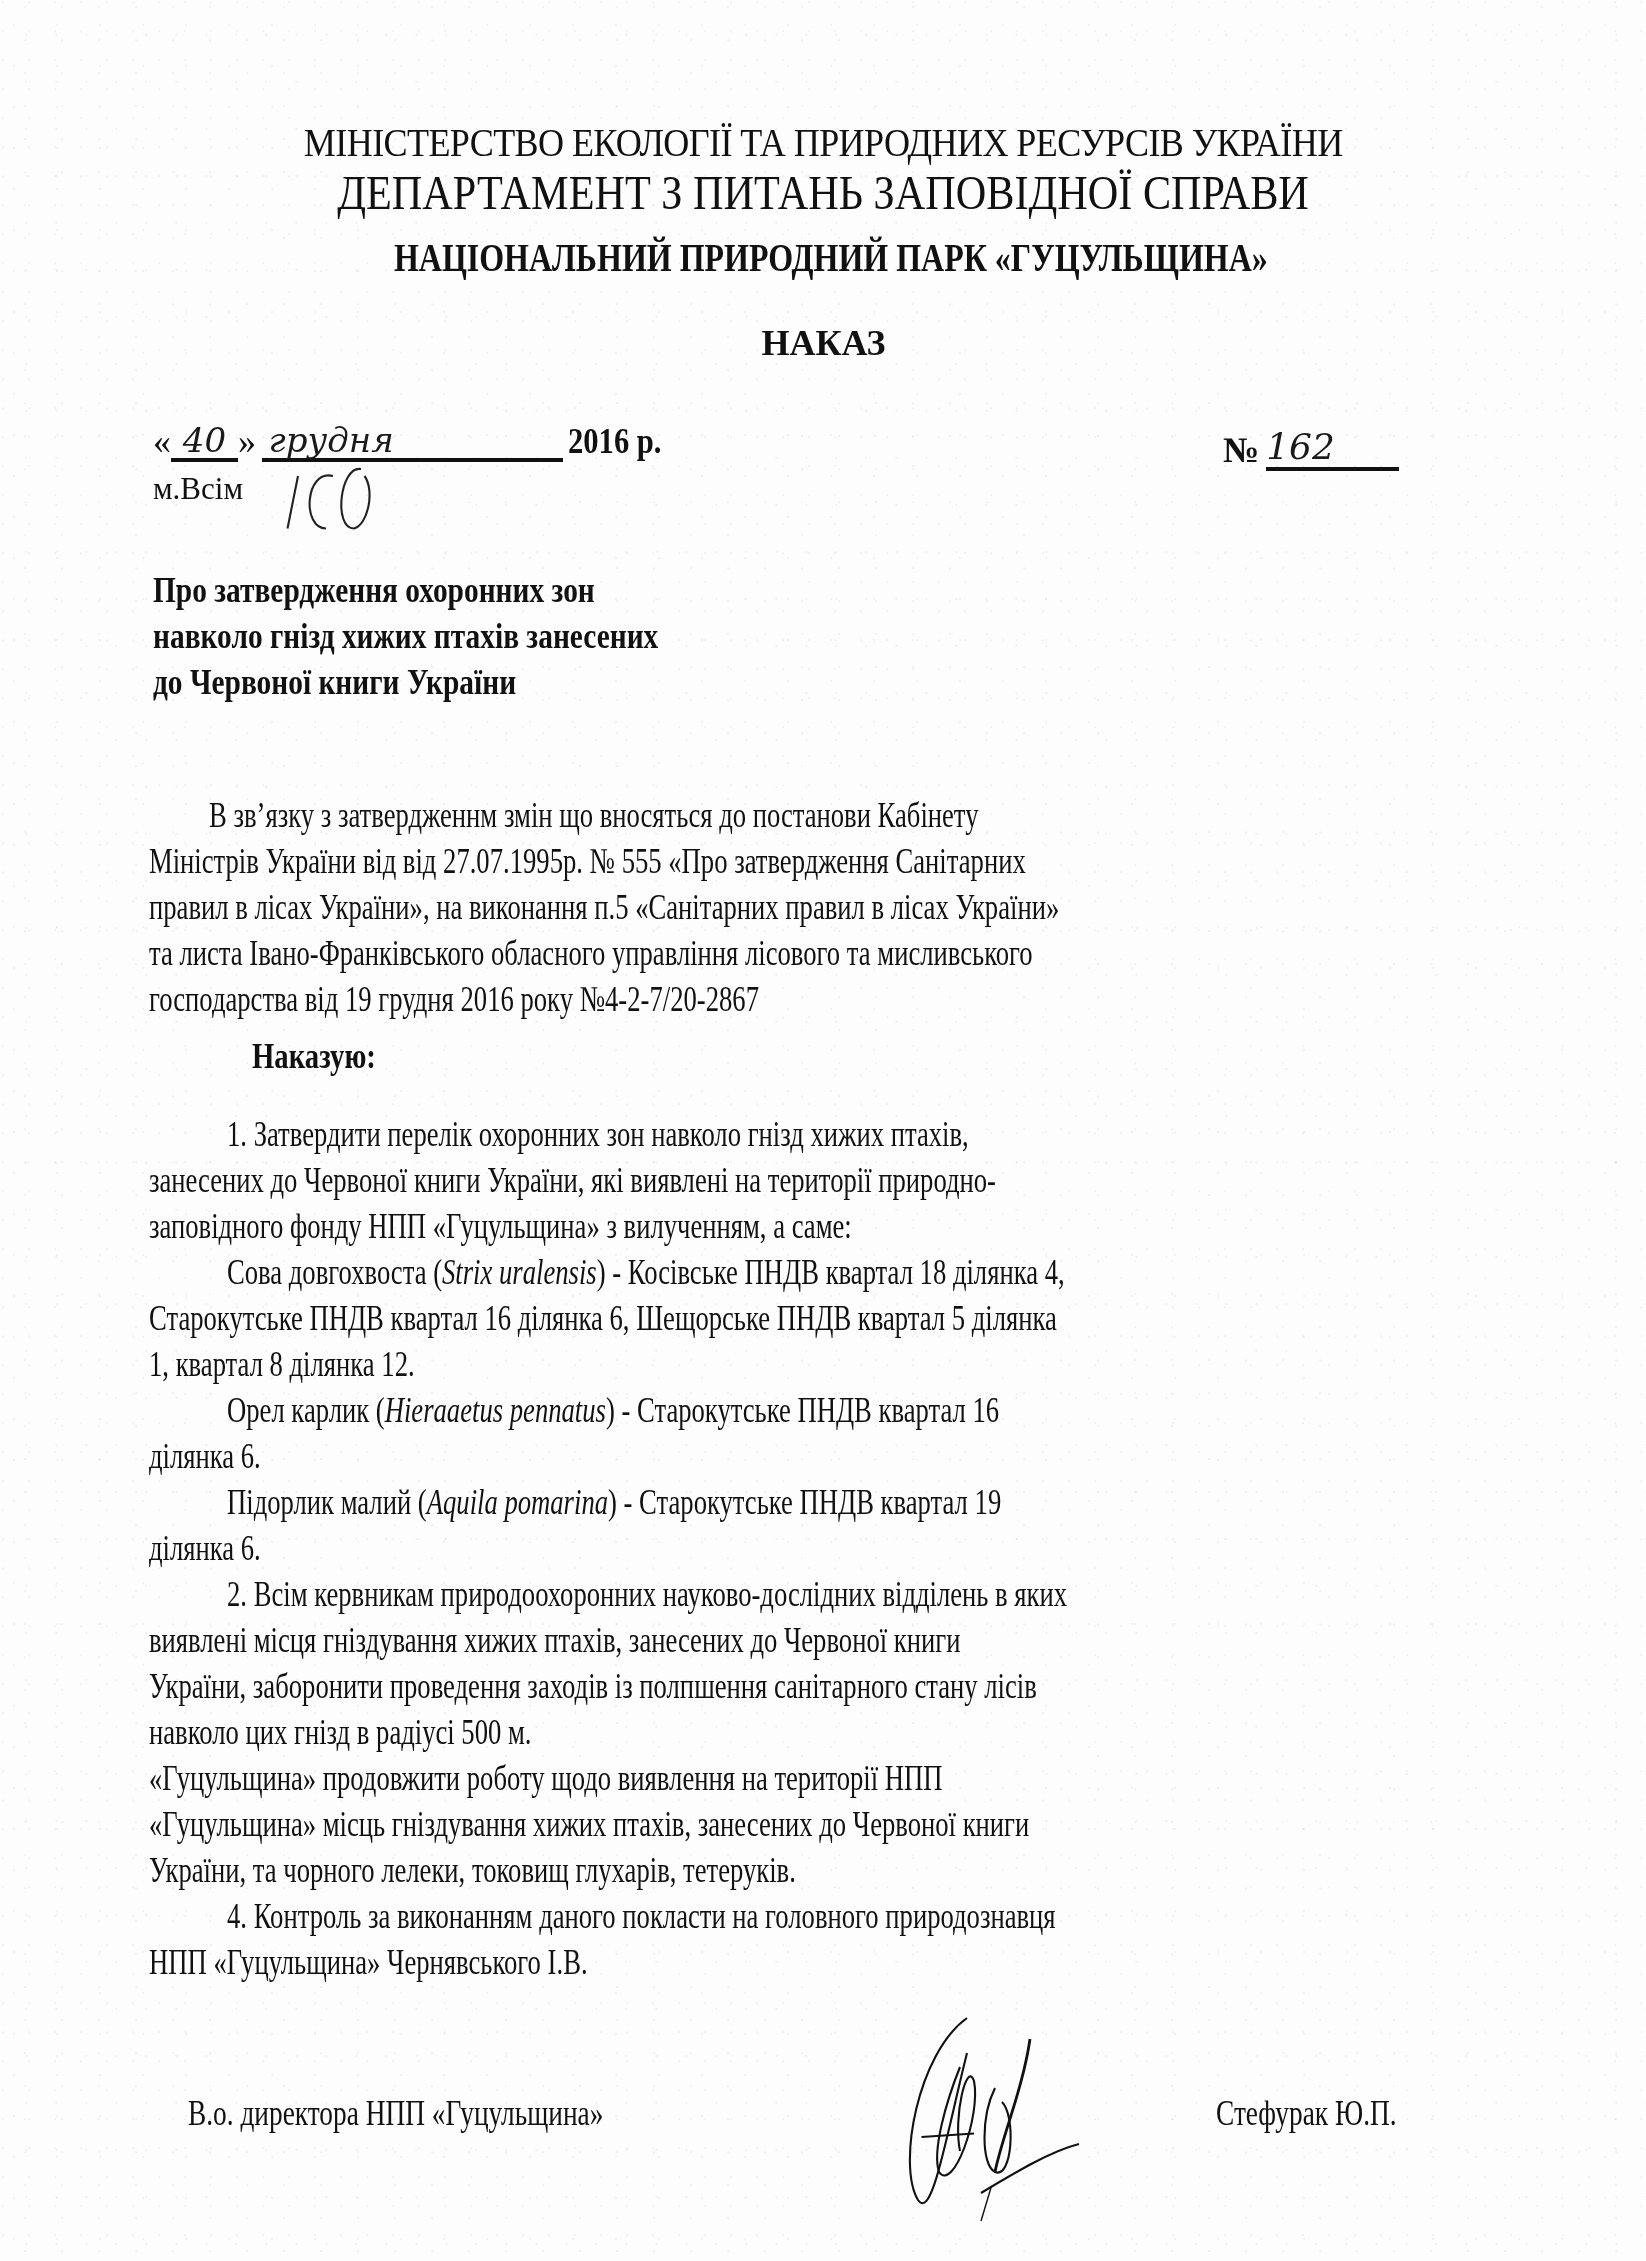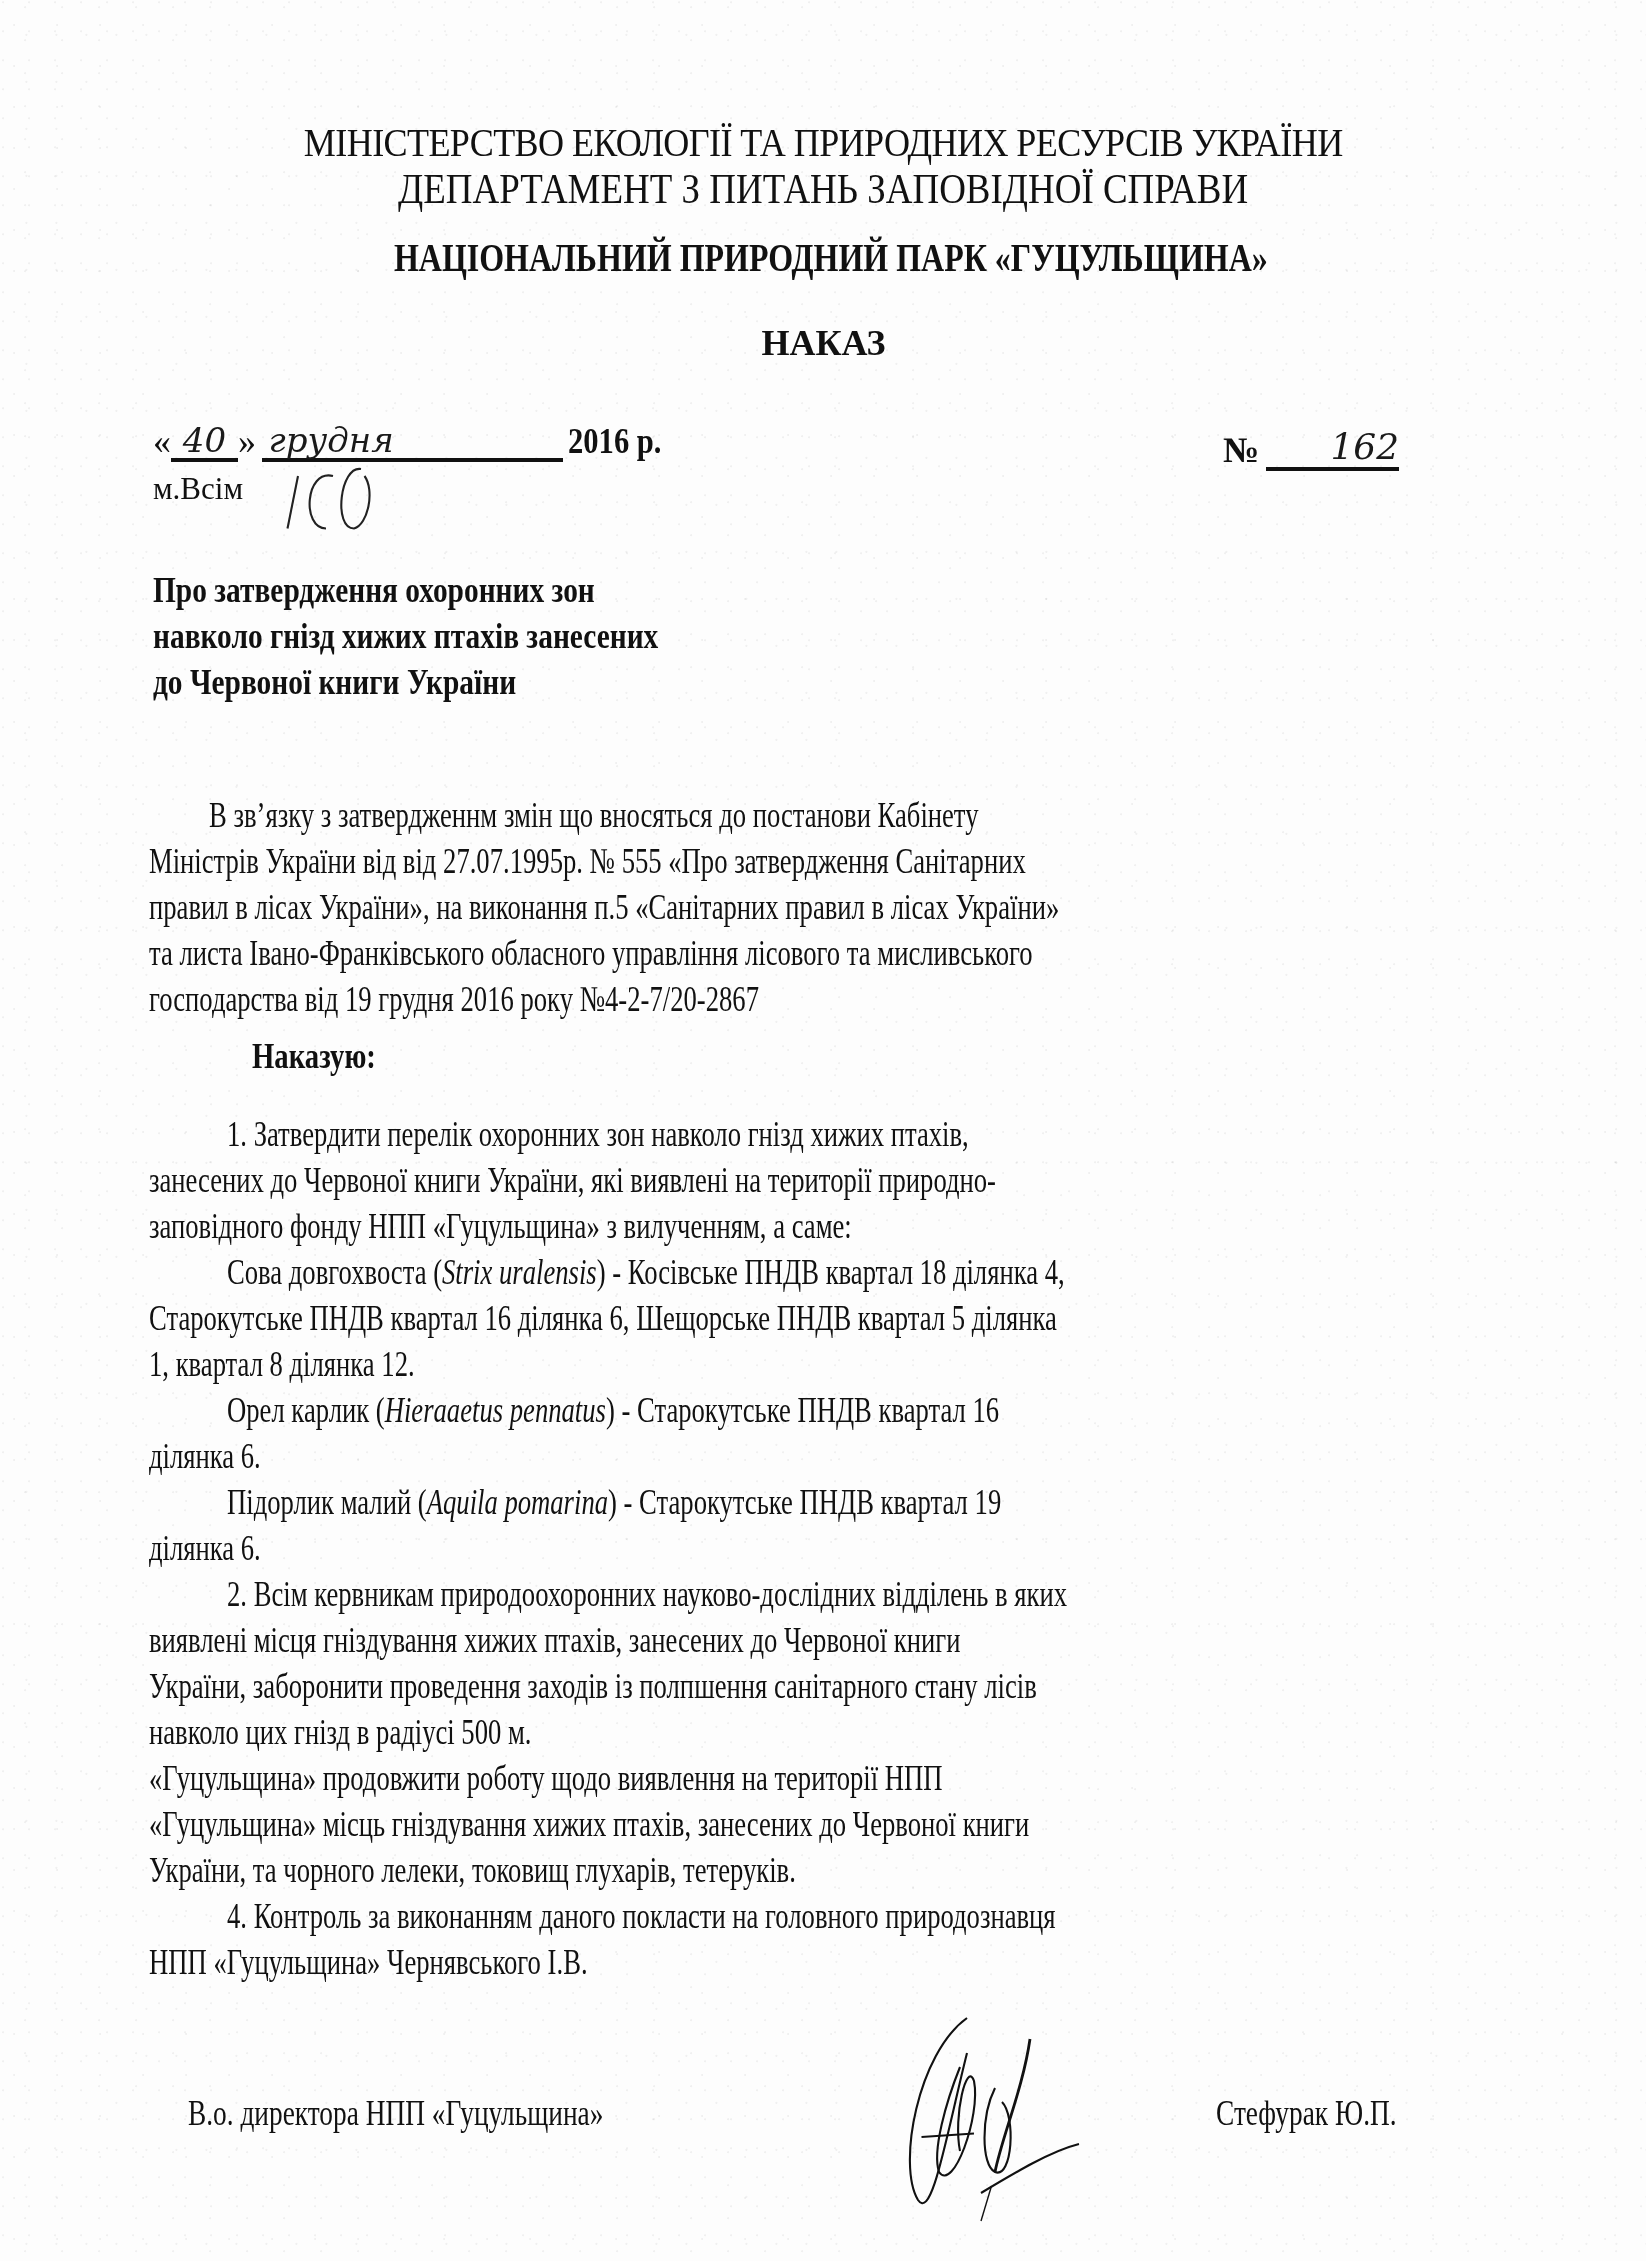--- a/index.html
+++ b/index.html
@@ -43,21 +43,21 @@
       top: 118px;
       font-size: 41px;
       letter-spacing: -0.7px;
     }
     .ministry .condensed, .department .condensed {
       transform: scaleX(0.88);
       transform-origin: center top;
     }
     .department {
       top: 165px;
-      font-size: 42px;
+      font-size: 48px;
     }
     .park {
       top: 235px;
       font-size: 39px;
       font-weight: bold;
       margin-left: 7px;
     }
     .park .condensed {
       transform: scaleX(0.82);
       transform-origin: center top;
@@ -128,21 +128,21 @@
       left: 1223px;
       top: 426px;
       font-size: 36px;
       font-weight: bold;
       white-space: nowrap;
     }
     .number-field {
       display: inline-block;
       width: 133px;
       border-bottom: 4.2px solid #111;
-      text-align: right;
+      text-align: left;
       font-size: 36px;
       line-height: 41px;
       margin-left: 7px;
       vertical-align: bottom;
     }
     
     .subject {
       position: absolute;
       left: 153px;
       top: 568px;

